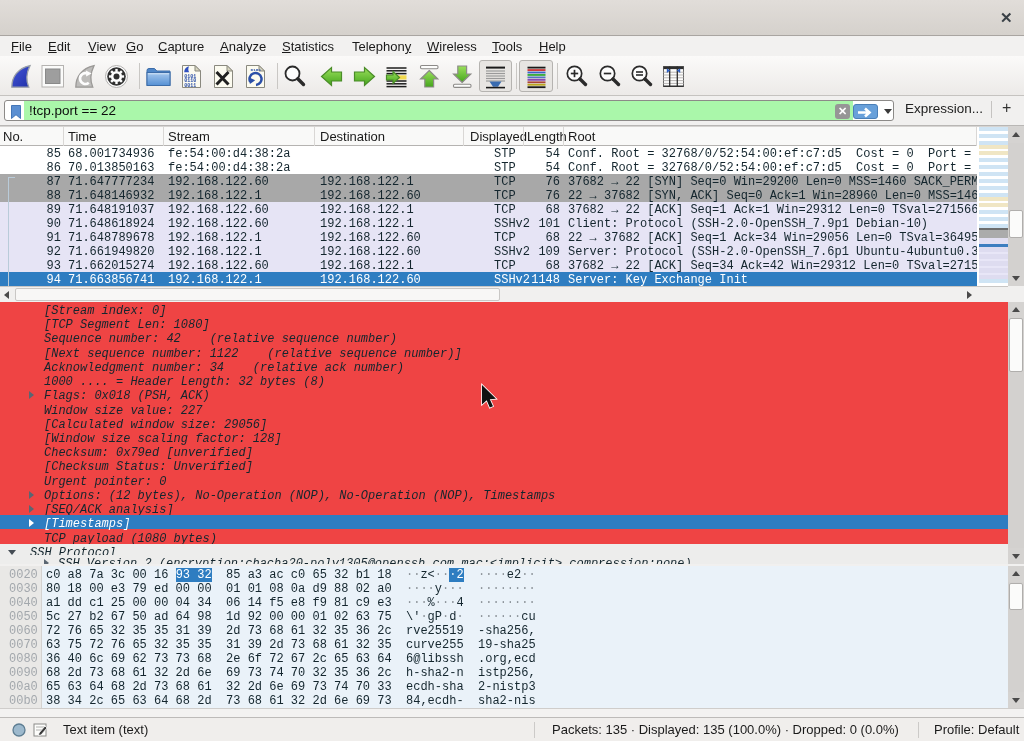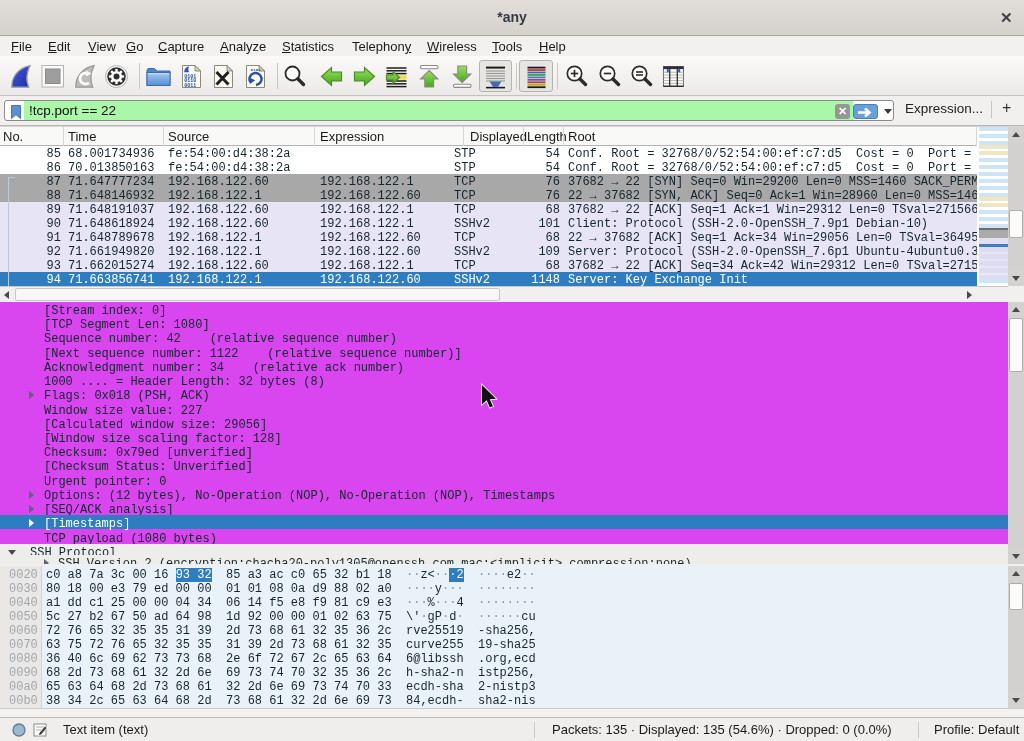--- a/index.html
+++ b/index.html
@@ -37,35 +37,35 @@
   border-top:1px solid #d6d4d2; border-bottom:1px solid #b5b3b1; font-size:13px; color:#1a1a1a; }
 #plheader span { position:absolute; top:2px; }
 .csep { position:absolute; top:0; width:1px; height:19px; background:#d9d7d5; }
 #plrows { top:146px; left:0; width:977px; height:140px; background:#fff; overflow:hidden; }
 .prow { position:absolute; left:0; width:977px; height:14px; overflow:hidden; }
 .prow span { position:absolute; top:1px; }
 .c-no { left:0; width:61px; text-align:right; }
 .c-time { left:68px; }
 .c-src { left:168px; }
 .c-dst { left:320px; }
-.c-proto { left:454px; }
+.c-proto { left:494px; }
 .c-len { left:470px; width:90px; text-align:right; }
 .c-info { left:568px; }
 .bg-gray { background:#a8a8a8; }
 .bg-lav { background:#e6e4f5; }
 .bg-sel { background:#2e7dc1; }
 .bg-sel span { color:#fff; }
 #minimap { top:127px; left:977px; width:31px; height:159px; background:#fff; overflow:hidden; }
 .mstripe { position:absolute; left:2px; width:29px; }
 .vsb { position:absolute; left:1008px; width:16px; background:#d3d1cf; }
 .sbtn { position:absolute; left:0; width:16px; height:16px; background:#d5d3d1; }
 .sthumb { position:absolute; left:1px; width:14px; background:#fbfbfa; border:1px solid #b0aeac; border-radius:2px; }
 #hsb { top:286px; left:0; width:1008px; height:16px; background:#f1f0ef; border-top:1px solid #c8c6c4; }
 #hsbthumb { position:absolute; top:1px; left:15px; width:485px; height:13px; background:#f8f7f6; border:1px solid #c9c7c5; border-radius:2px; }
-#detail { top:302px; left:0; width:1008px; height:262px; background:#d946ef; overflow:hidden; }
+#detail { top:302px; left:0; width:1008px; height:262px; background:#ef4444; overflow:hidden;font-style:italic; }
 .drow { position:absolute; left:0; width:1008px; height:14px; }
 .drow span { top:2px; }
 .tri-r { position:absolute; width:0; height:0; border-top:4px solid transparent; border-bottom:4px solid transparent; border-left:5px solid #5a6672; top:4px; }
 .tri-w { position:absolute; width:0; height:0; border-top:4px solid transparent; border-bottom:4px solid transparent; border-left:5px solid #fff; top:4px; }
 .tri-d { position:absolute; width:0; height:0; border-left:4px solid transparent; border-right:4px solid transparent; border-top:5px solid #444c54; top:6px; }
 #hexpane { top:566px; left:0; width:1008px; height:142px; background:#eaf2f9; overflow:hidden; }
 #offcol { position:absolute; top:0; left:0; width:42px; height:142px; background:#e9e8e6; border-right:1px solid #d4d2d0; }
 .hrow { position:absolute; left:0; width:1008px; height:14px; }
 .hrow span { top:1px; }
 .off { position:absolute; left:9px; color:#a3a8ad; }
@@ -76,21 +76,20 @@
 .hl .dot { color:#dbe8f2; }
 #hexstrip { top:708px; left:0; width:1024px; height:9px; background:#f3f2f1; border-top:1px solid #cfcdcb; }
 #status { top:717px; left:0; width:1024px; height:24px; background:#f0eeec; border-top:1px solid #bdbbb9; font-size:13px; color:#1a1a1a; }
 #status .txt { position:absolute; top:4px; }
 .ssep { position:absolute; top:4px; width:1px; height:16px; background:#cccac8; }
 </style>
 </head>
 <body>
 <div id="root">
 <div id="titlebar" class="abs"></div>
-<div id="title" class="abs">*any</div>
 <div id="closex" class="abs">✕</div>
 <div id="menubar" class="abs">
       <span class="mi" style="left:11px"><span class="ul">F</span>ile</span>
       <span class="mi" style="left:48px"><span class="ul">E</span>dit</span>
       <span class="mi" style="left:88px"><span class="ul">V</span>iew</span>
       <span class="mi" style="left:126px"><span class="ul">G</span>o</span>
       <span class="mi" style="left:158px"><span class="ul">C</span>apture</span>
       <span class="mi" style="left:220px"><span class="ul">A</span>nalyze</span>
       <span class="mi" style="left:282px"><span class="ul">S</span>tatistics</span>
       <span class="mi" style="left:352px">Telephon<span class="ul">y</span></span>
@@ -250,22 +249,22 @@
           </svg></div>
 <div id="fcaret"></div>
 </div>
 <div id="fexpr">Expression...</div>
 <div id="fsep2"></div>
 <div id="fplus">+</div>
 </div>
 <div id="plheader" class="abs">
       <span style="left:3px">No.</span>
       <span style="left:68px">Time</span>
-      <span style="left:168px">Source</span>
-      <span style="left:320px">Expression</span>
+      <span style="left:168px">Stream</span>
+      <span style="left:320px">Destination</span>
       <span style="left:470px">Displayed</span>
       <span style="left:527px">Length</span>
       <span style="left:568px">Root</span>
       <div class="csep" style="left:63px"></div>
       <div class="csep" style="left:163px"></div>
       <div class="csep" style="left:314px"></div>
       <div class="csep" style="left:463px"></div>
       <div class="csep" style="left:523px"></div>
       <div class="csep" style="left:563px"></div>
       <div class="csep" style="left:976px"></div>
@@ -362,20 +361,20 @@
         <circle cx="7" cy="7" r="6" fill="#9db9cd" stroke="#5d7d92" stroke-width="1.3"></circle>
       </svg>
 <svg style="position:absolute;left:33px;top:4px" width="15" height="15">
 <rect x="1" y="2" width="12" height="12" fill="#fdfdfb" stroke="#8a8a88"></rect>
 <line x1="3" y1="5" x2="11" y2="5" stroke="#b0b0ae"></line>
         <line x1="3" y1="8" x2="11" y2="8" stroke="#b0b0ae"></line>
 <path d="M6 11 L12 4 L14 6 L8 13 L5.5 13.5 Z" fill="#3a3a3a" stroke="#fff" stroke-width="0.8"></path>
 </svg>
 <span class="txt" style="left:63px">Text item (text)</span>
 <div class="ssep" style="left:534px"></div>
-<span class="txt" style="left:552px">Packets: 135 · Displayed: 135 (54.6%) · Dropped: 0 (0.0%)</span>
+<span class="txt" style="left:552px">Packets: 135 · Displayed: 135 (100.0%) · Dropped: 0 (0.0%)</span>
 <div class="ssep" style="left:918px"></div>
 <span class="txt" style="left:934px">Profile: Default</span>
 </div>
 <svg class="abs" style="left:479px;top:383px" width="24" height="28" viewBox="0 0 24 28">
 <path d="M3 2 L3 21.5 L7.7 17.3 L10.8 24.6 L14 23.2 L10.8 16.2 L17 15.8 Z" fill="#111" stroke="#fff" stroke-width="1.6" paint-order="stroke"></path>
 </svg>
 </div>
 
 </body></html>

